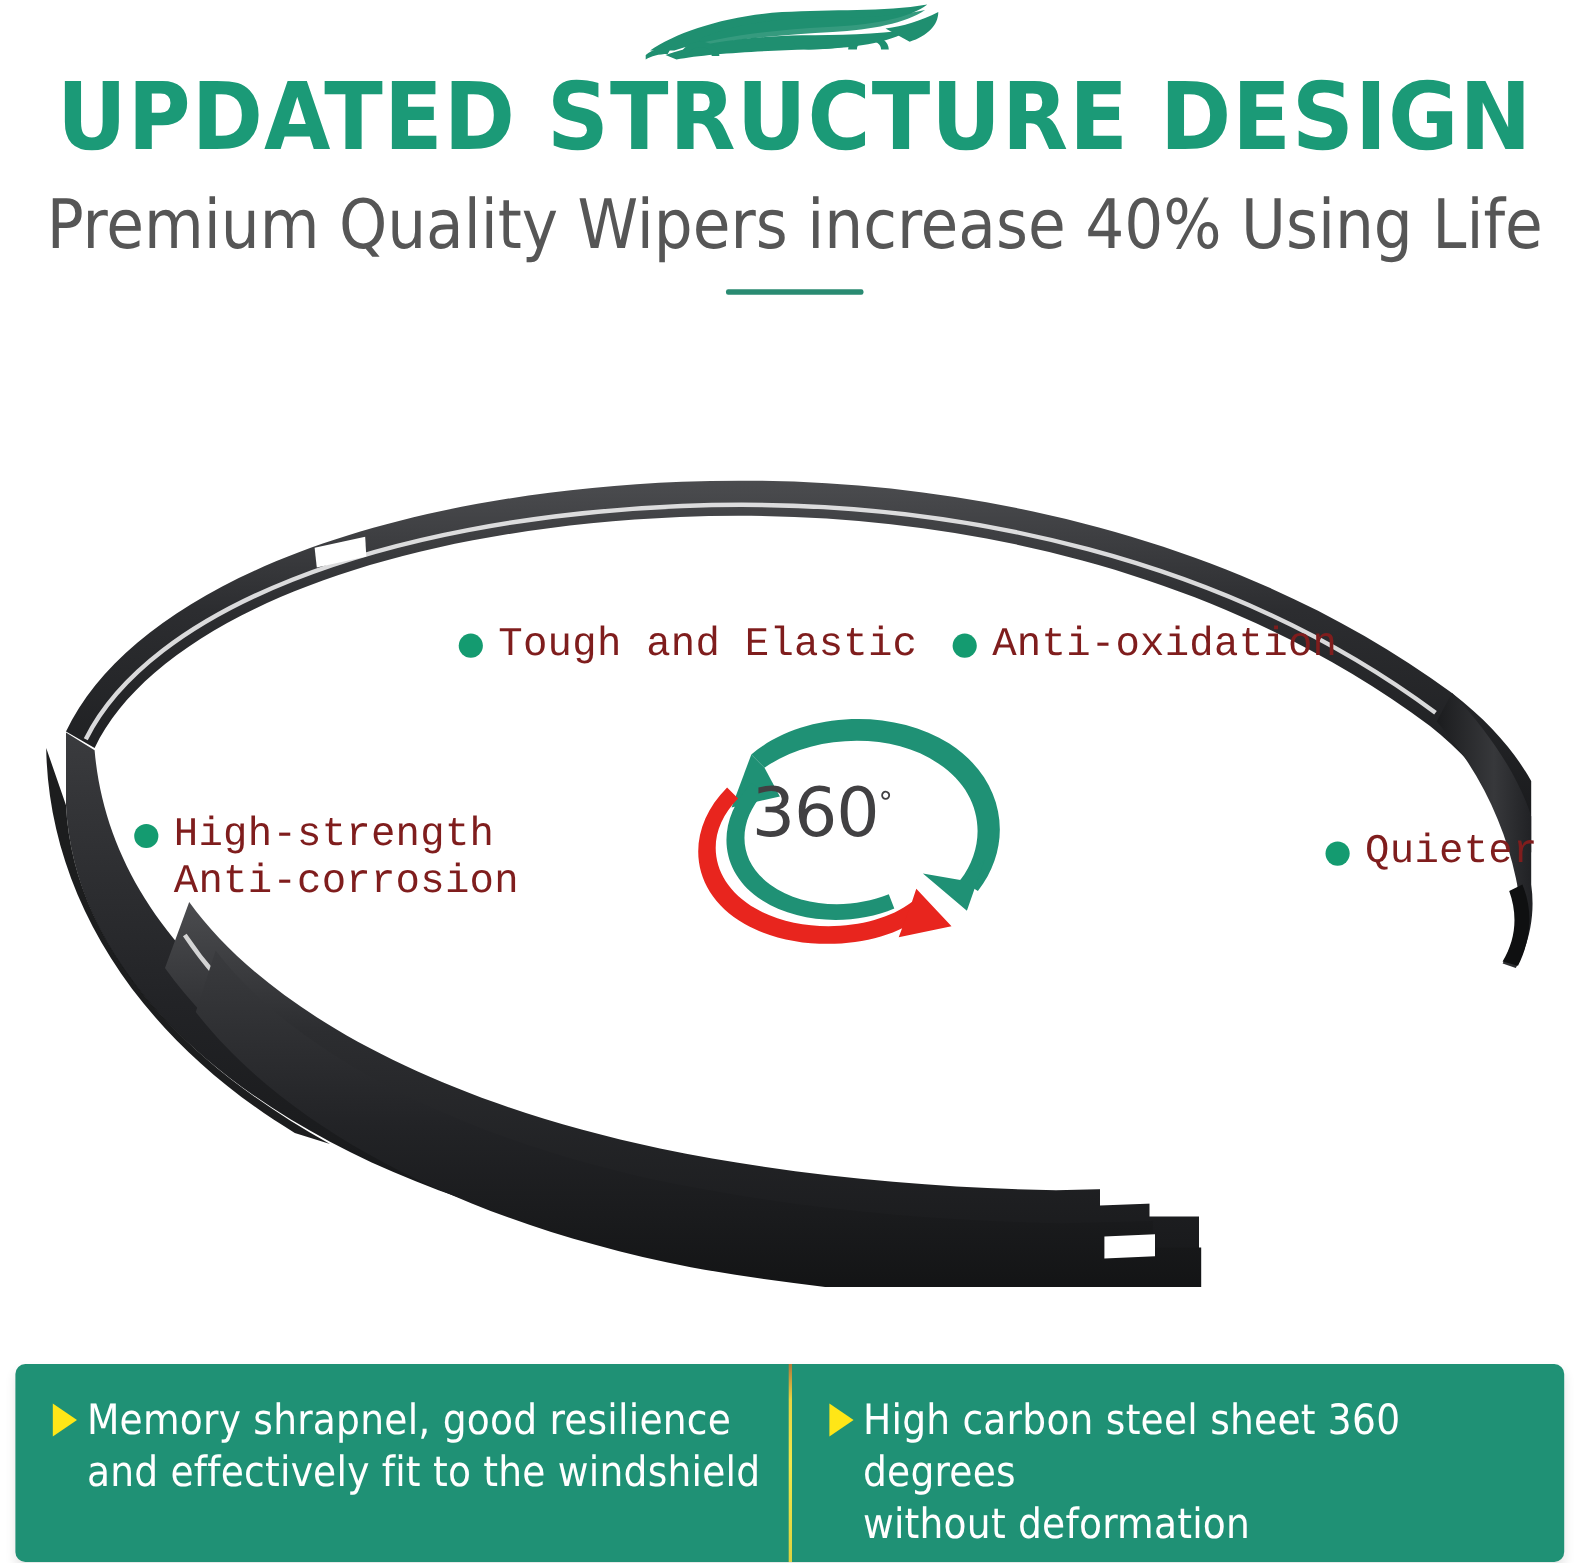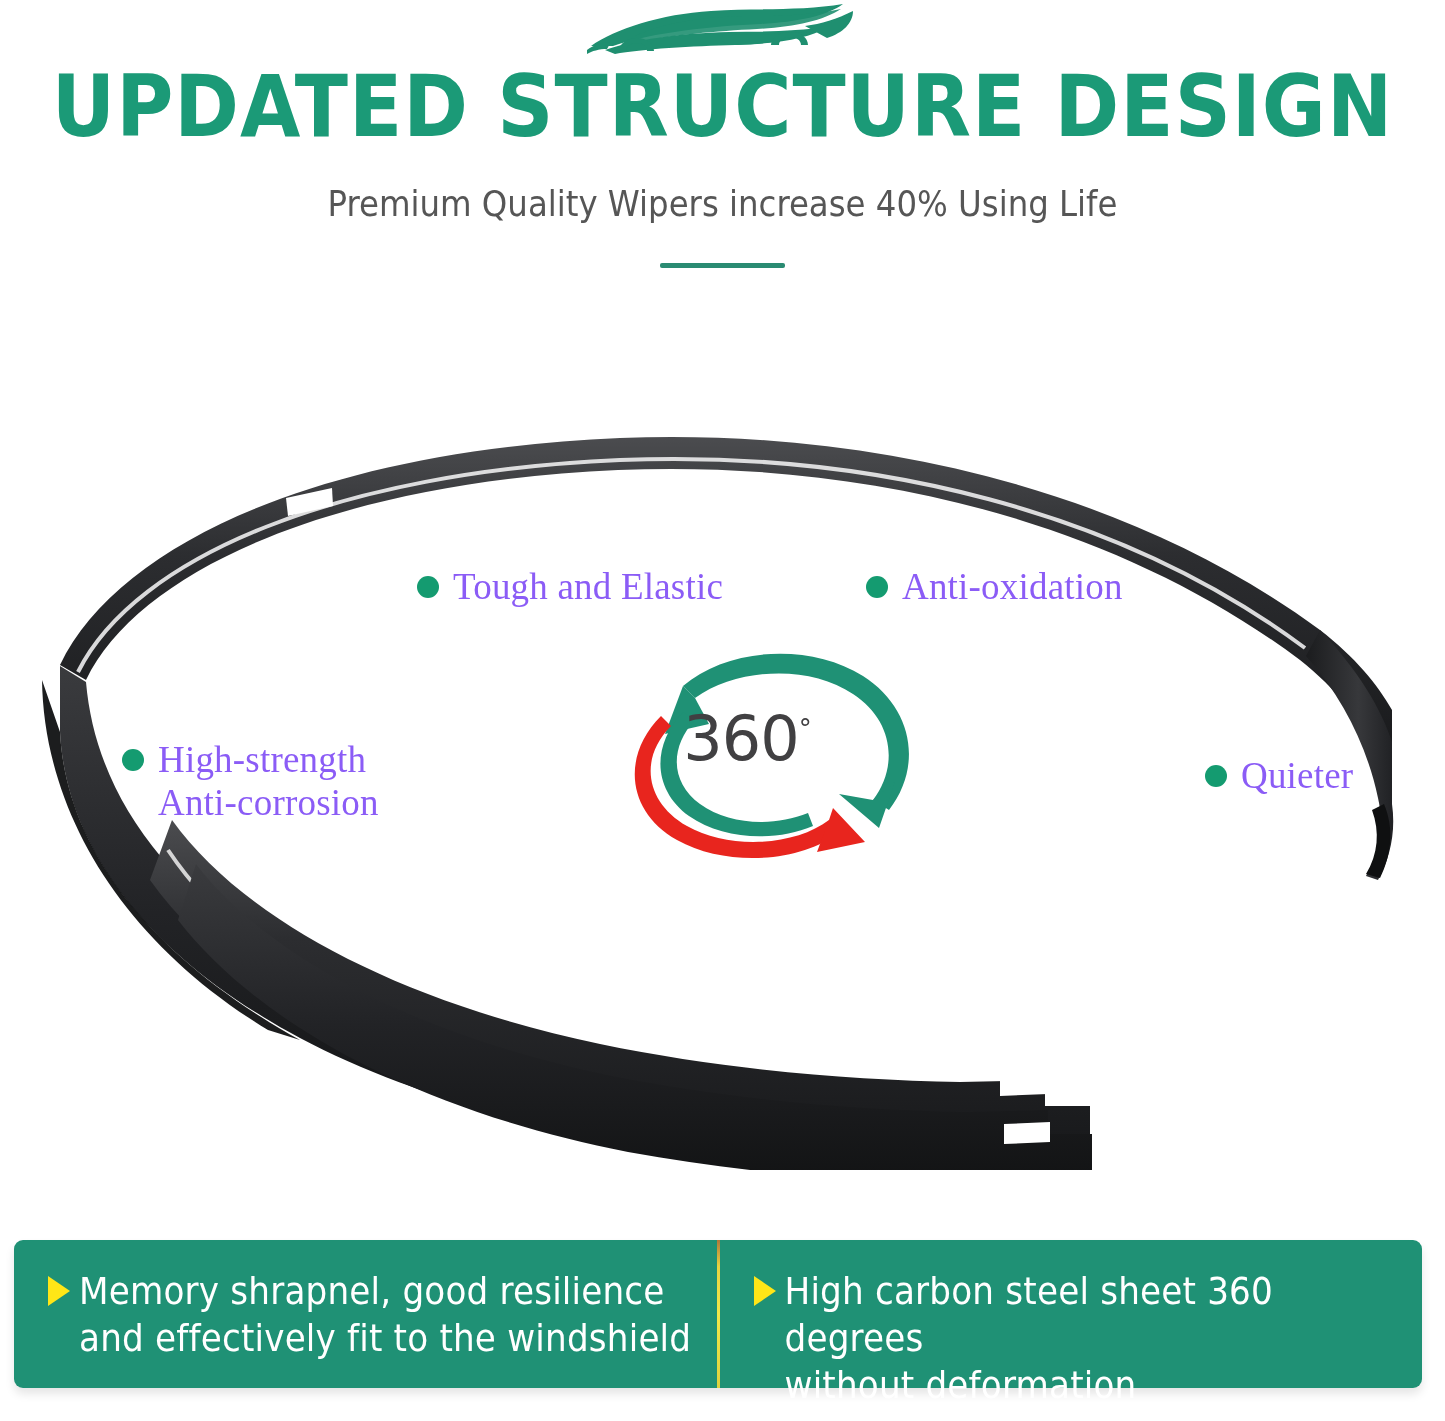--- a/index.html
+++ b/index.html
@@ -40,21 +40,21 @@
     white-space: nowrap;
   }
   .sub-title {
     position: absolute;
     left: 0;
     top: 172px;
     width: 1445px;
     text-align: center;
     font-family: "Liberation Sans Narrow", "DejaVu Sans Condensed", "Liberation Sans", sans-serif;
     font-weight: normal;
-    font-size: 36px;
+    font-size: 62px;
     line-height: 64px;
     color: #565656;
     letter-spacing: 0px;
     white-space: nowrap;
   }
   .title-divider {
     position: absolute;
     left: 660px;
     top: 263px;
     width: 125px;
@@ -82,24 +82,24 @@
   }
   .feature .dot {
     flex: 0 0 auto;
     width: 22px;
     height: 22px;
     border-radius: 50%;
     background: #149b70;
     margin-top: 11px;
   }
   .feature .ftext {
-    font-family: Liberation Serif, serif;
+    font-family: Liberation Mono, monospace;
     font-size: 37px;
     line-height: 43px;
-    color: #8b5cf6;
+    color: #7f1d1d;
     white-space: pre-line;
     letter-spacing: 0.2px;
   }
   #feat-tough      { left: 417px; top: 565px; }
   #feat-anti-ox    { left: 866px; top: 565px; }
   #feat-highstr    { left: 122px; top: 738px; }
   #feat-quieter    { left: 1205px; top: 754px; }
 
   
   .badge360 {
@@ -127,21 +127,21 @@
     vertical-align: super;
     line-height: 0;
   }
 
   
   .banner {
     position: absolute;
     left: 14px;
     top: 1240px;
     width: 1408px;
-    height: 148px;
+    height: 180px;
     background: #1f9175;
     border-radius: 9px;
     box-shadow: 0 6px 10px rgba(0,0,0,0.10);
     display: flex;
   }
   .banner-col {
     flex: 1 1 50%;
     display: flex;
     align-items: flex-start;
     padding: 28px 18px 0 28px;

